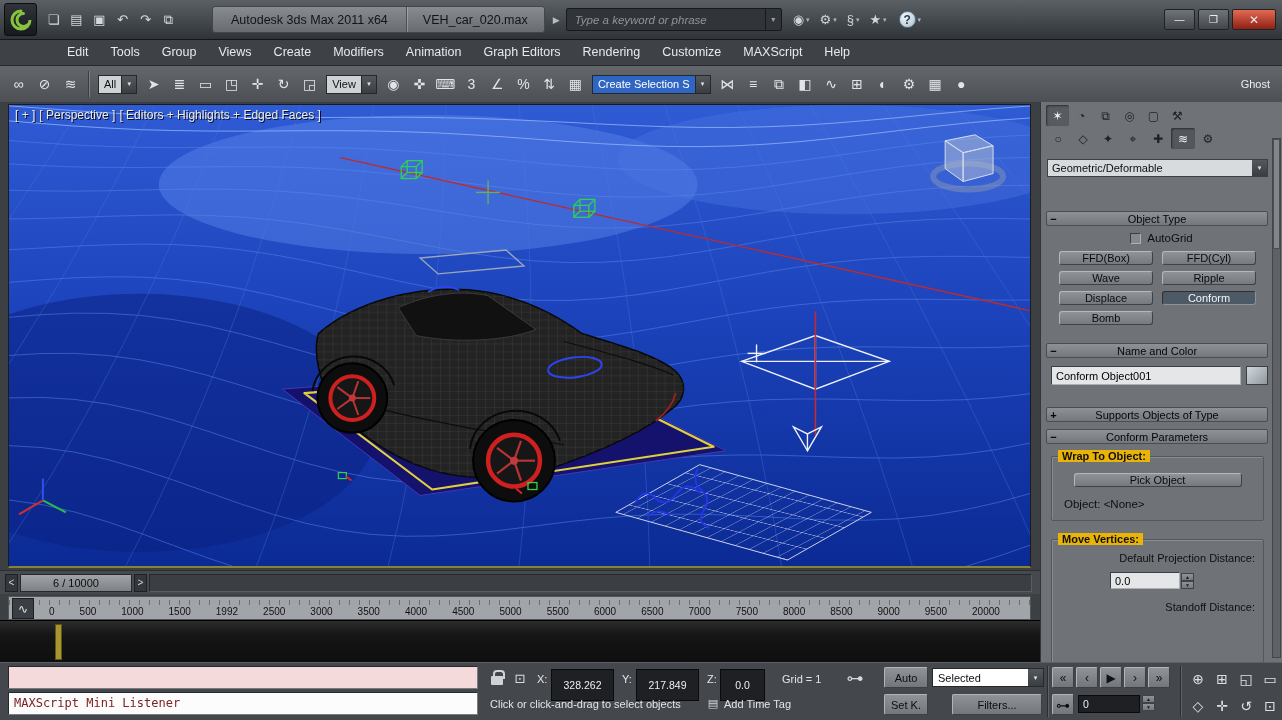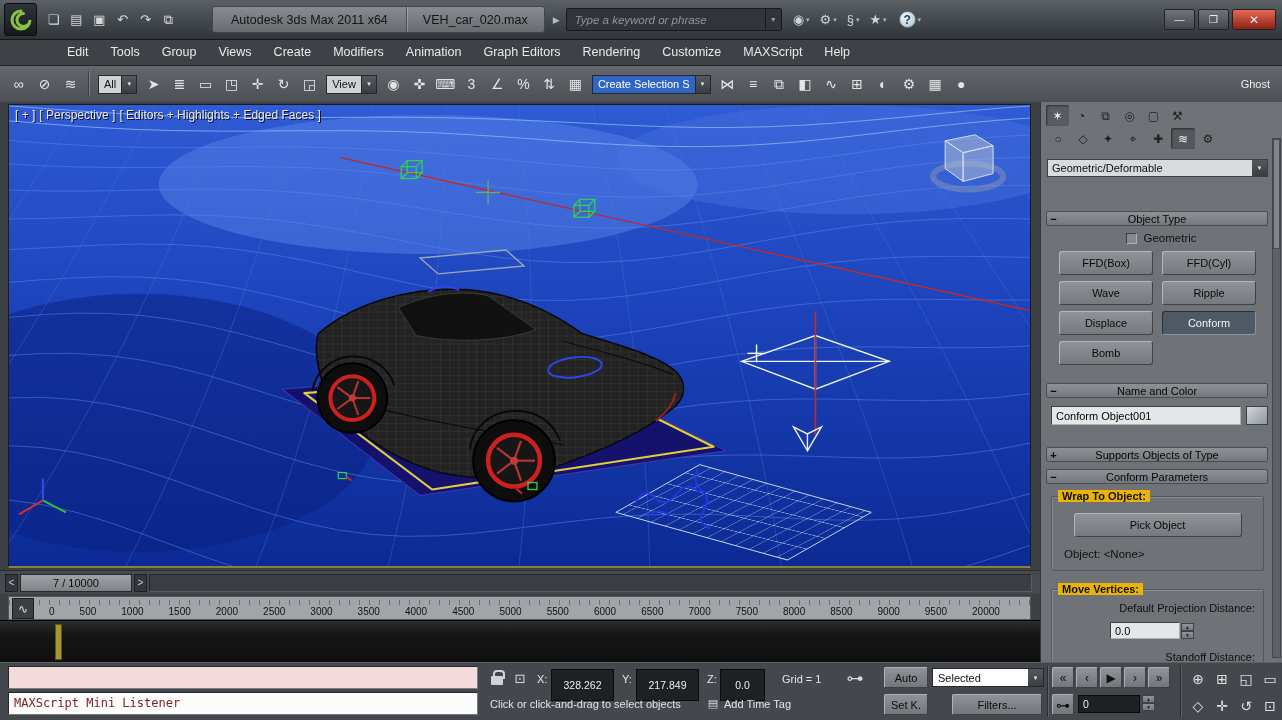--- a/index.html
+++ b/index.html
@@ -63,21 +63,21 @@
 .pcombo .dd{width:15px;height:100%;background:linear-gradient(#55595d,#3a3e42);color:#dfe2e5;font-size:7px;display:flex;align-items:center;justify-content:center;}
 .rollout{margin:7px 14px 0 5px;height:15px;background:linear-gradient(#8e9296,#74787c);border:1px solid #4a4e52;border-radius:2px;display:flex;align-items:center;font-size:11px;color:#050607;}
 .rollout.first{margin-top:34px;}
 .rollout.gap{margin-top:18px;}
 .rollout.gap2{margin-top:22px;}
 .rollout .sign{width:13px;text-align:center;font-weight:bold;}
 .rollout .rtitle{flex:1;text-align:center;margin-right:13px;white-space:nowrap;}
 .autogrid-row{display:flex;align-items:center;justify-content:center;gap:6px;margin-top:6px;}
 .checkbox{width:11px;height:11px;background:#85898d;border:1px solid;border-color:#3a3e42 #aab0b4 #aab0b4 #3a3e42;display:inline-block;}
 .obj-grid{display:grid;grid-template-columns:1fr 1fr;gap:6px 9px;margin:7px 26px 0 18px;}
-.pbtn{height:24px;display:flex;align-items:center;justify-content:center;background:linear-gradient(#8f9397,#767a7e);border:1px solid;border-color:#b4b8bc #3f4347 #3f4347 #b4b8bc;border-radius:3px;font-size:11px;color:#0a0b0c;white-space:nowrap;}
+.pbtn{height:14px;display:flex;align-items:center;justify-content:center;background:linear-gradient(#8f9397,#767a7e);border:1px solid;border-color:#b4b8bc #3f4347 #3f4347 #b4b8bc;border-radius:3px;font-size:11px;color:#0a0b0c;white-space:nowrap;}
 .pbtn.active{background:#4d5a65;color:#f4f6f8;border-color:#2c3034 #8e9296 #8e9296 #2c3034;}
 .obj-grid > :nth-child(7){grid-column:1;}
 .name-row{display:flex;gap:5px;margin:8px 14px 0 10px;}
 .name-input{flex:1;height:19px;background:#e4e6e8;border:1px solid;border-color:#3c4044 #aab0b4 #aab0b4 #3c4044;padding:0 4px;font-size:11px;color:#000;font-family:inherit;outline:none;}
 .swatch{width:22px;height:19px;background:linear-gradient(135deg,#d2d7dc,#8f979e);border:1px solid #3c4044;}
 .groupbox{position:relative;margin:12px 18px 0 10px;border:1px solid #54585c;box-shadow:inset 1px 1px 0 rgba(255,255,255,.18);border-radius:2px;}
 .groupbox.mv{margin-top:18px;min-height:135px;}
 .gb-label{position:absolute;top:-7px;left:6px;background:#eab308;padding:0 4px;font-size:11px;white-space:nowrap;font-weight:bold;}
 .pick-row{display:flex;justify-content:center;margin-top:16px;}
 .pick-btn{width:168px;}
@@ -448,21 +448,21 @@
         <span class="val">Geometric/Deformable</span>
         <span class="dd">▾</span>
       </div>
 
       <div class="rollout first">
         <span class="sign">−</span>
         <span class="rtitle">Object Type</span>
       </div>
       <div class="autogrid-row">
         <span class="checkbox"></span>
-        <span>Geometric</span>
+        <span>AutoGrid</span>
       </div>
       <div class="obj-grid">
 
       <div class="pbtn">FFD(Box)</div>
           <div class="pbtn">FFD(Cyl)</div>
           <div class="pbtn">Wave</div>
           <div class="pbtn">Ripple</div>
           <div class="pbtn">Displace</div>
           <div class="pbtn active">Conform</div>
           <div class="pbtn">Bomb</div>
@@ -505,32 +505,32 @@
         </div>
         <div class="mv-label-right">Standoff Distance:</div>
       </div>
       <div class="pscroll">
           <div class="thumb"></div>
         </div>
     </div>
 
     <div class="timeslider">
       <div class="ts-btn">&lt;</div>
-      <div class="ts-handle">7 / 10000</div>
+      <div class="ts-handle">6 / 10000</div>
       <div class="ts-btn">&gt;</div>
       <div class="ts-track"></div>
     </div>
 
     <div class="ruler">
 
     <span class="tick">0</span>
         <span class="tick">500</span>
         <span class="tick">1000</span>
         <span class="tick">1500</span>
-        <span class="tick">2000</span>
+        <span class="tick">1992</span>
         <span class="tick">2500</span>
         <span class="tick">3000</span>
         <span class="tick">3500</span>
         <span class="tick">4000</span>
         <span class="tick">4500</span>
         <span class="tick">5000</span>
         <span class="tick">5500</span>
         <span class="tick">6000</span>
         <span class="tick">6500</span>
         <span class="tick">7000</span>

